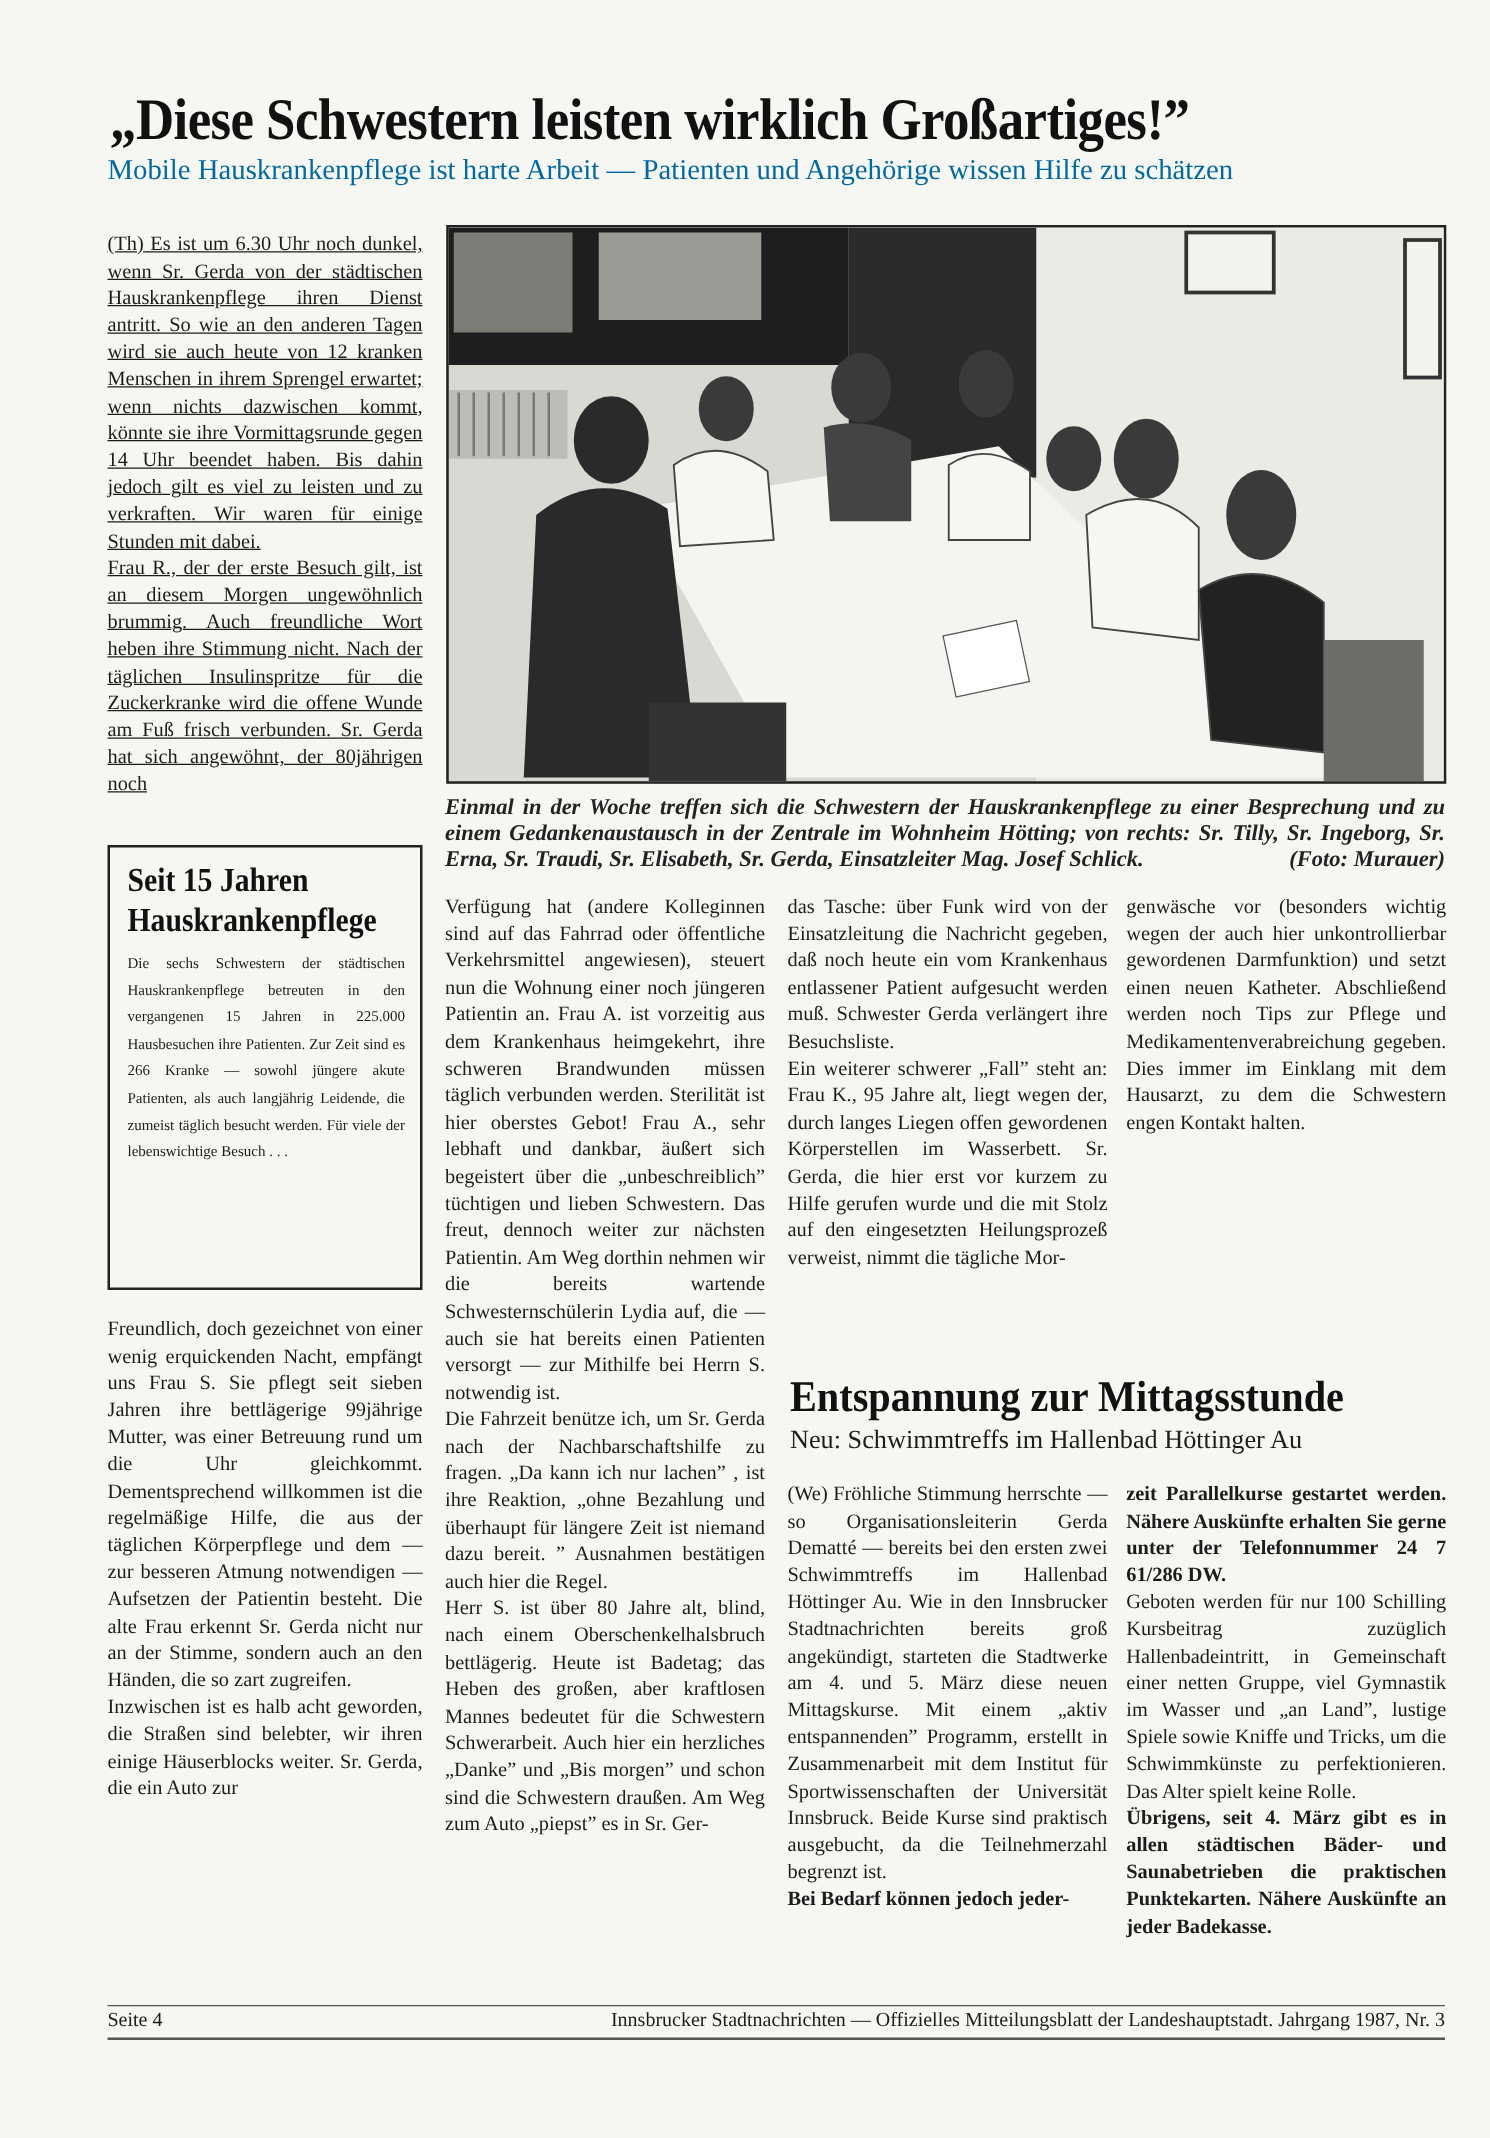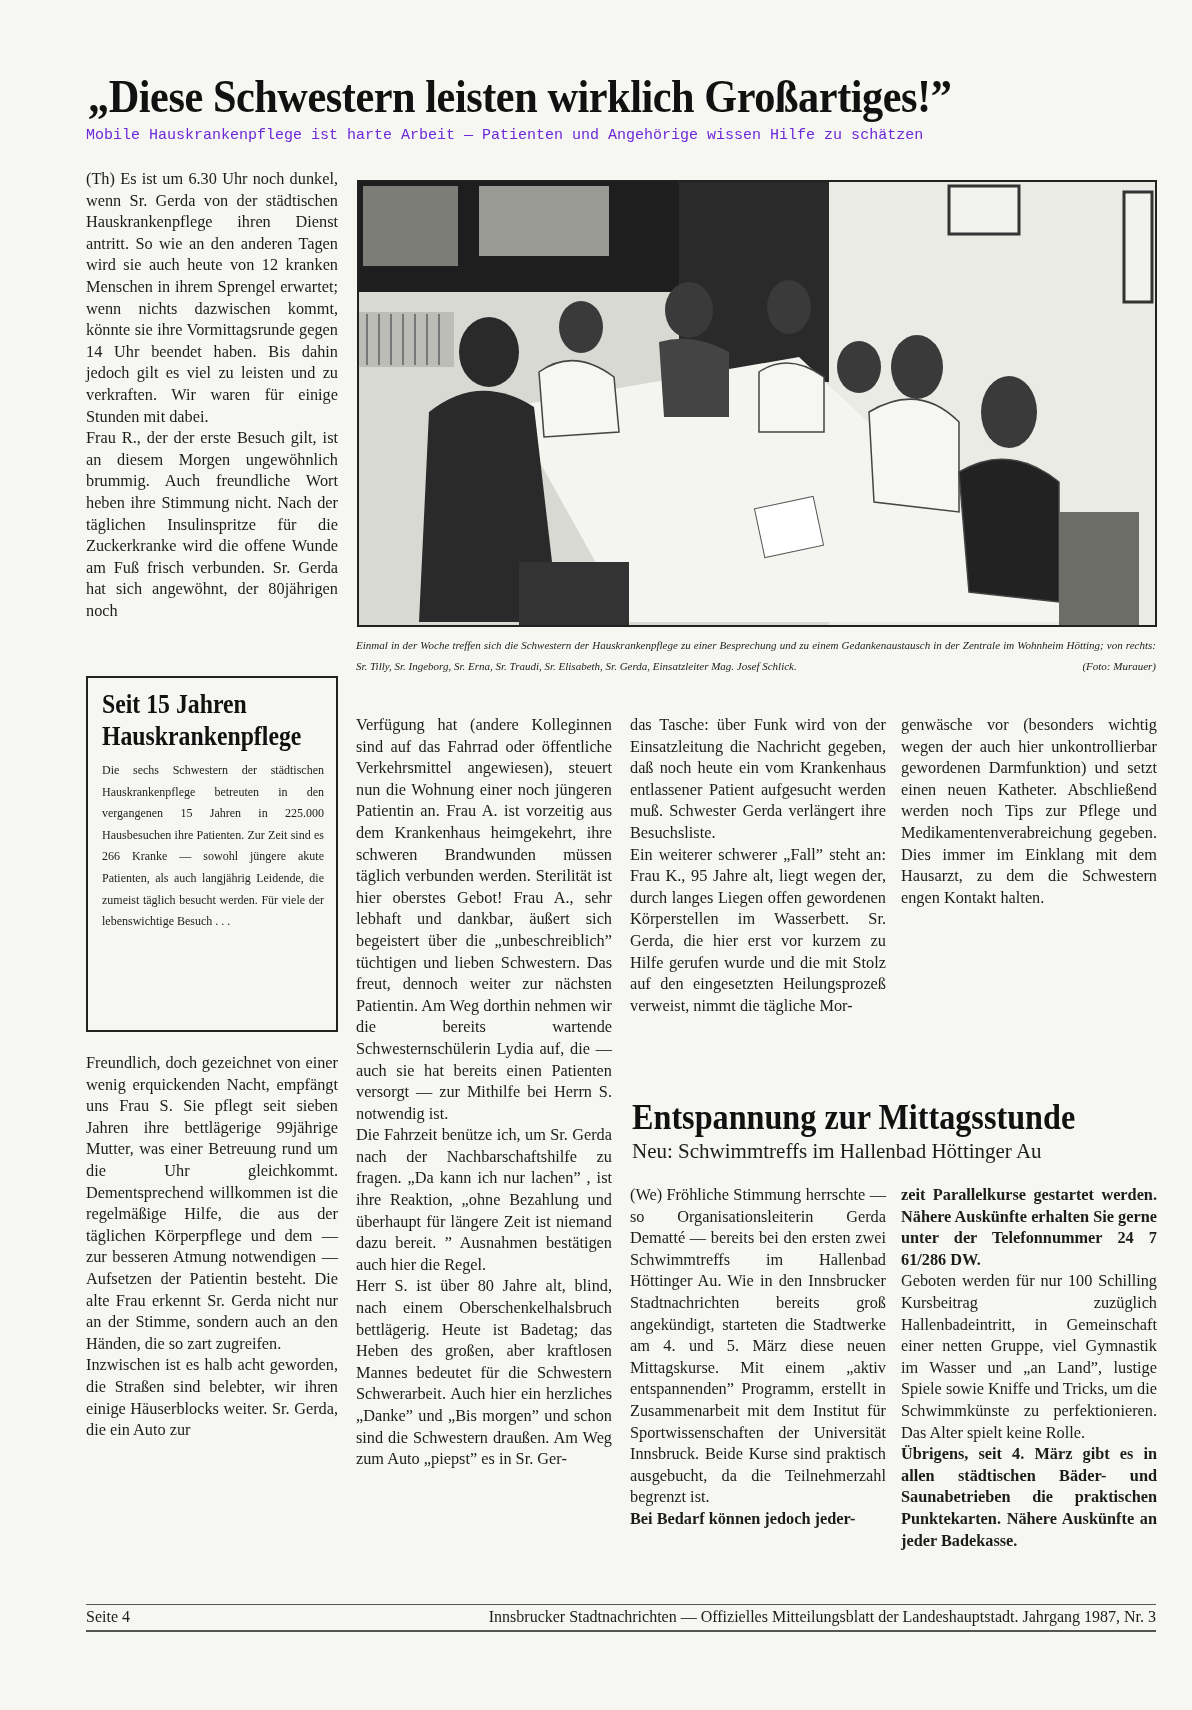--- a/index.html
+++ b/index.html
@@ -7,25 +7,25 @@
     width: 1192px; height: 1710px; background: #f6f6f3; position: relative;
     font-family: "Liberation Serif", "DejaVu Serif", serif; color: #1c1c1c; overflow: hidden;
   }
   .abs { position: absolute; }
   .headline {
     left: 88px; top: 68px; width: 1010px; margin: 0;
     font-size: 47px; font-weight: bold; letter-spacing: -0.5px; line-height: 56px;
     transform: scaleX(0.9); transform-origin: left top; white-space: nowrap; color: #111;
   }
   .subhead {
-    left: 86px; top: 122px; font-size: 15px; line-height: 28px; white-space: nowrap; color: #6d28d9; font-family: Liberation Mono, monospace;
+    left: 86px; top: 122px; font-size: 23px; line-height: 28px; white-space: nowrap; color: #0369a1;
   }
   .col { font-size: 16.3px; line-height: 21.6px; text-align: justify; }
   .col p { margin: 0; }
-  .col1a { left: 86px; top: 168px; width: 252px; }
+  .col1a { left: 86px; top: 184px; width: 252px; text-decoration: underline; }
   .col1b { left: 86px; top: 1052px; width: 252px; }
   .col2 { left: 356px; top: 714px; width: 256px; }
   .col3 { left: 630px; top: 714px; width: 256px; }
   .col4 { left: 901px; top: 714px; width: 256px; font-family: Liberation Serif, serif; }
   .col5 { left: 630px; top: 1184px; width: 256px; }
   .col6 { left: 901px; top: 1184px; width: 256px; }
   .bold { font-weight: bold; }
 
   .infobox {
     left: 86px; top: 676px; width: 252px; height: 356px; box-sizing: border-box;
@@ -35,22 +35,22 @@
     margin: 0 0 8px 0; font-size: 27px; line-height: 32px; font-weight: bold;
     transform: scaleX(0.88); transform-origin: left top; white-space: nowrap; color: #111;
   }
   .infobox p { margin: 0; font-size: 12px; line-height: 21.6px; text-align: justify; }
 
   .photo {
     left: 357px; top: 180px; width: 796px; height: 443px; border: 2px solid #222;
     overflow: hidden; background: #cfcfcb;
   }
   .caption {
-    left: 356px; top: 635px; width: 800px; font-size: 11px; line-height: 21px;
-    font-style: italic; color: #222; text-align: justify;
+    left: 356px; top: 635px; width: 800px; font-size: 18px; line-height: 21px;
+    font-style: italic; color: #222; text-align: justify; font-weight: bold;
   }
   .caption .credit { float: right; }
 
   .sec2-title {
     left: 632px; top: 1098px; margin: 0; font-size: 35px; font-weight: bold; line-height: 40px;
     white-space: nowrap; transform: scaleX(0.92); transform-origin: left top; color: #111;
   }
   .sec2-sub { left: 632px; top: 1138px; font-size: 21px; line-height: 26px; white-space: nowrap; }
 
   .footer-rule-top { left: 86px; top: 1604px; width: 1070px; height: 1px; background: #555; }

